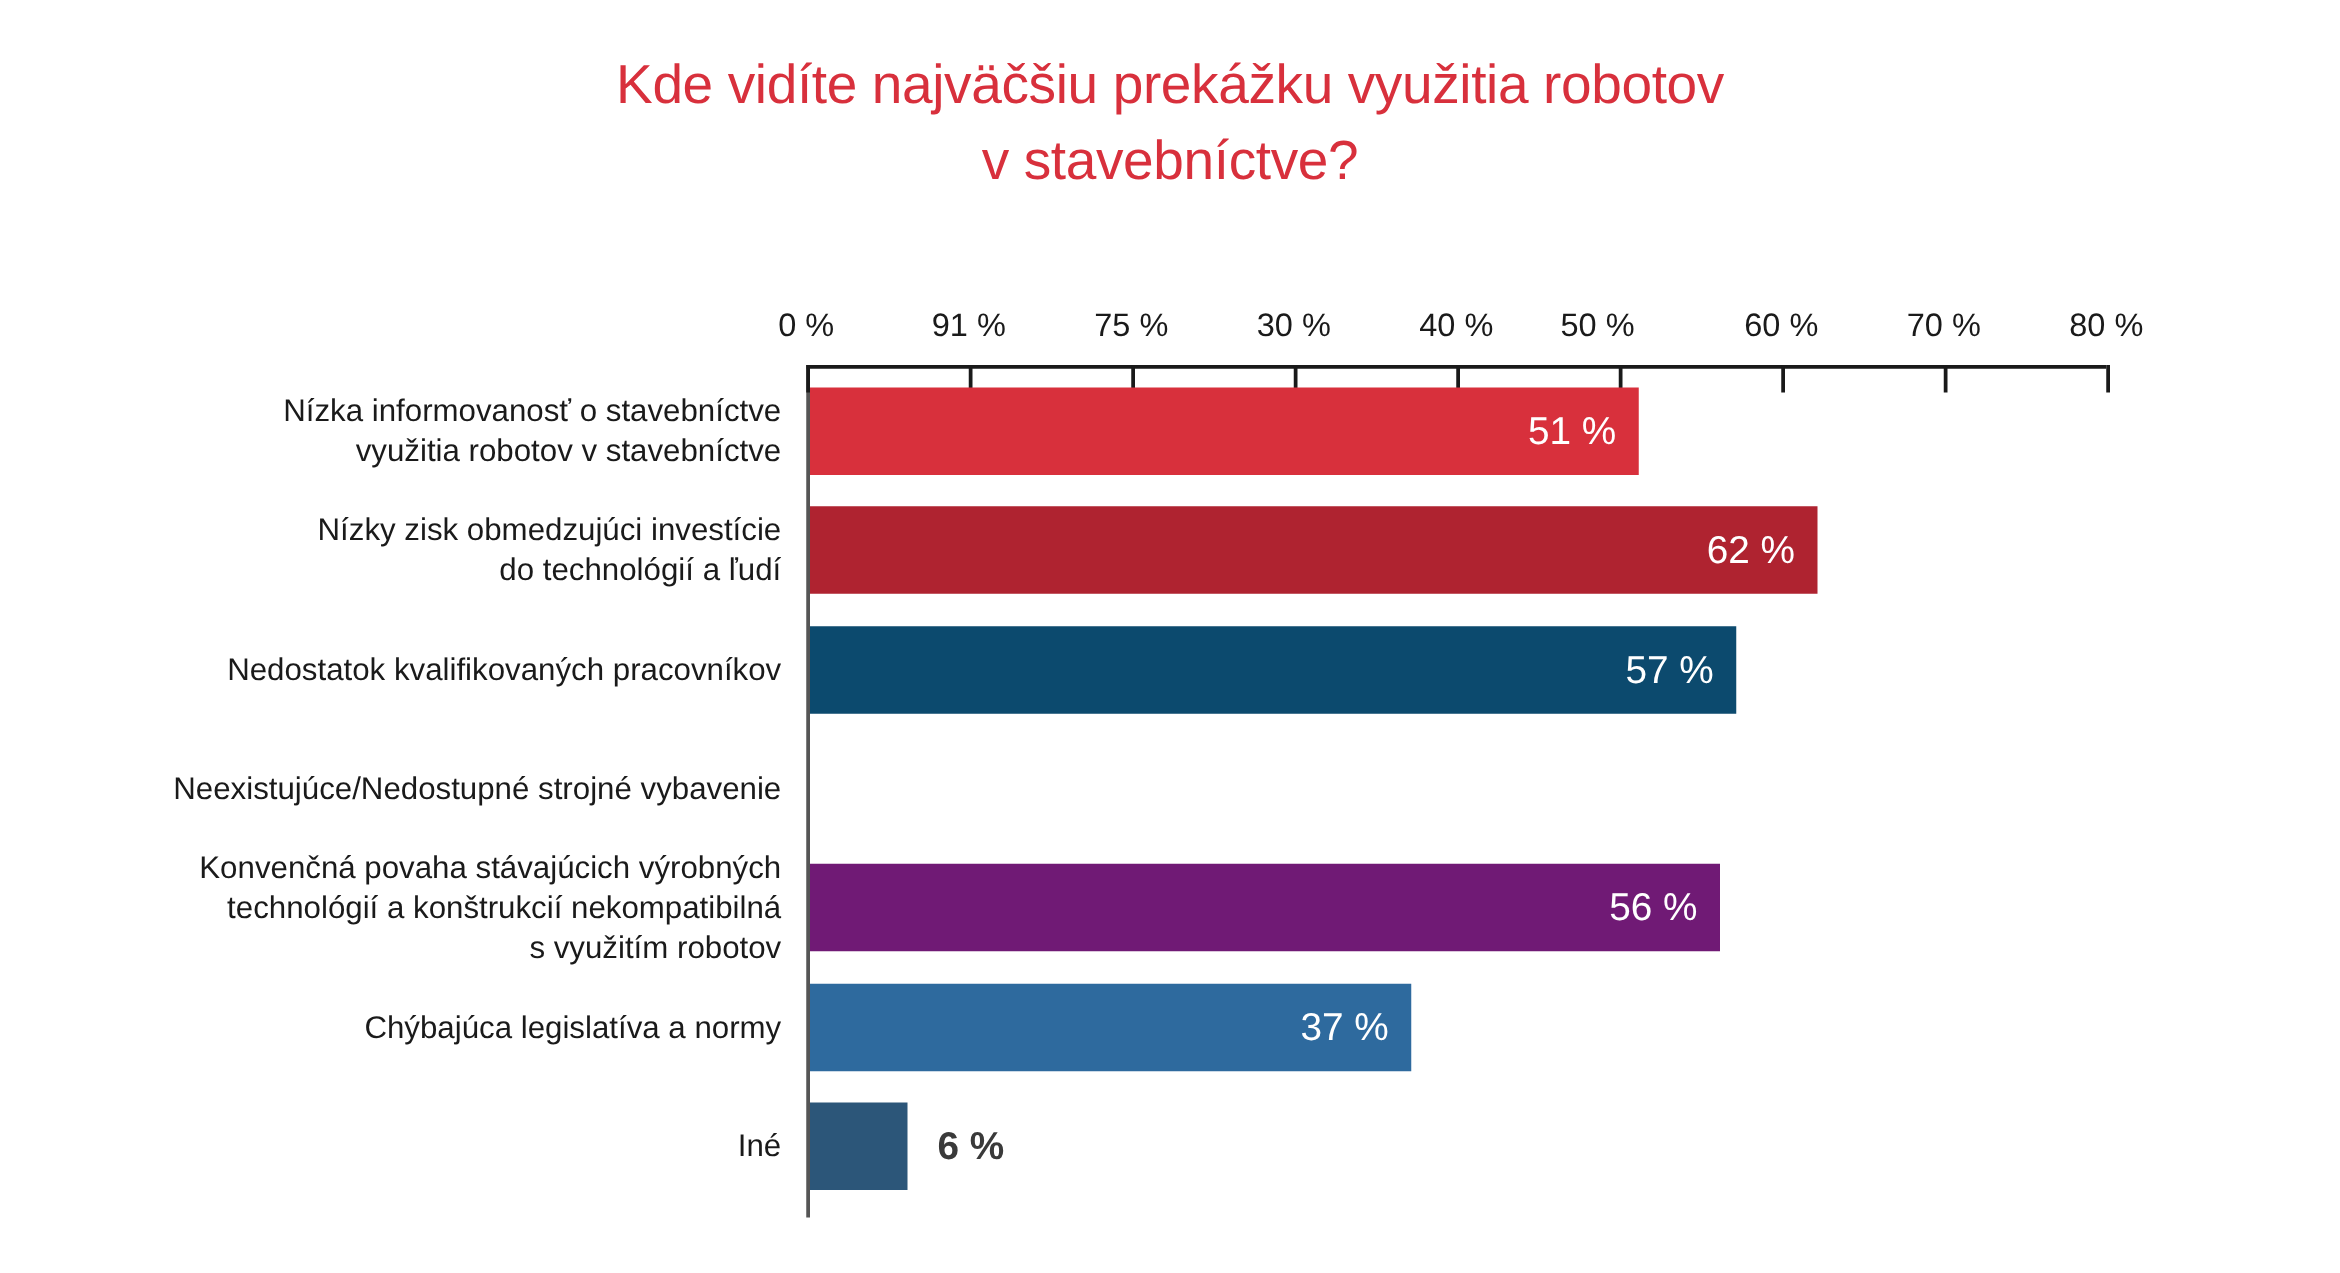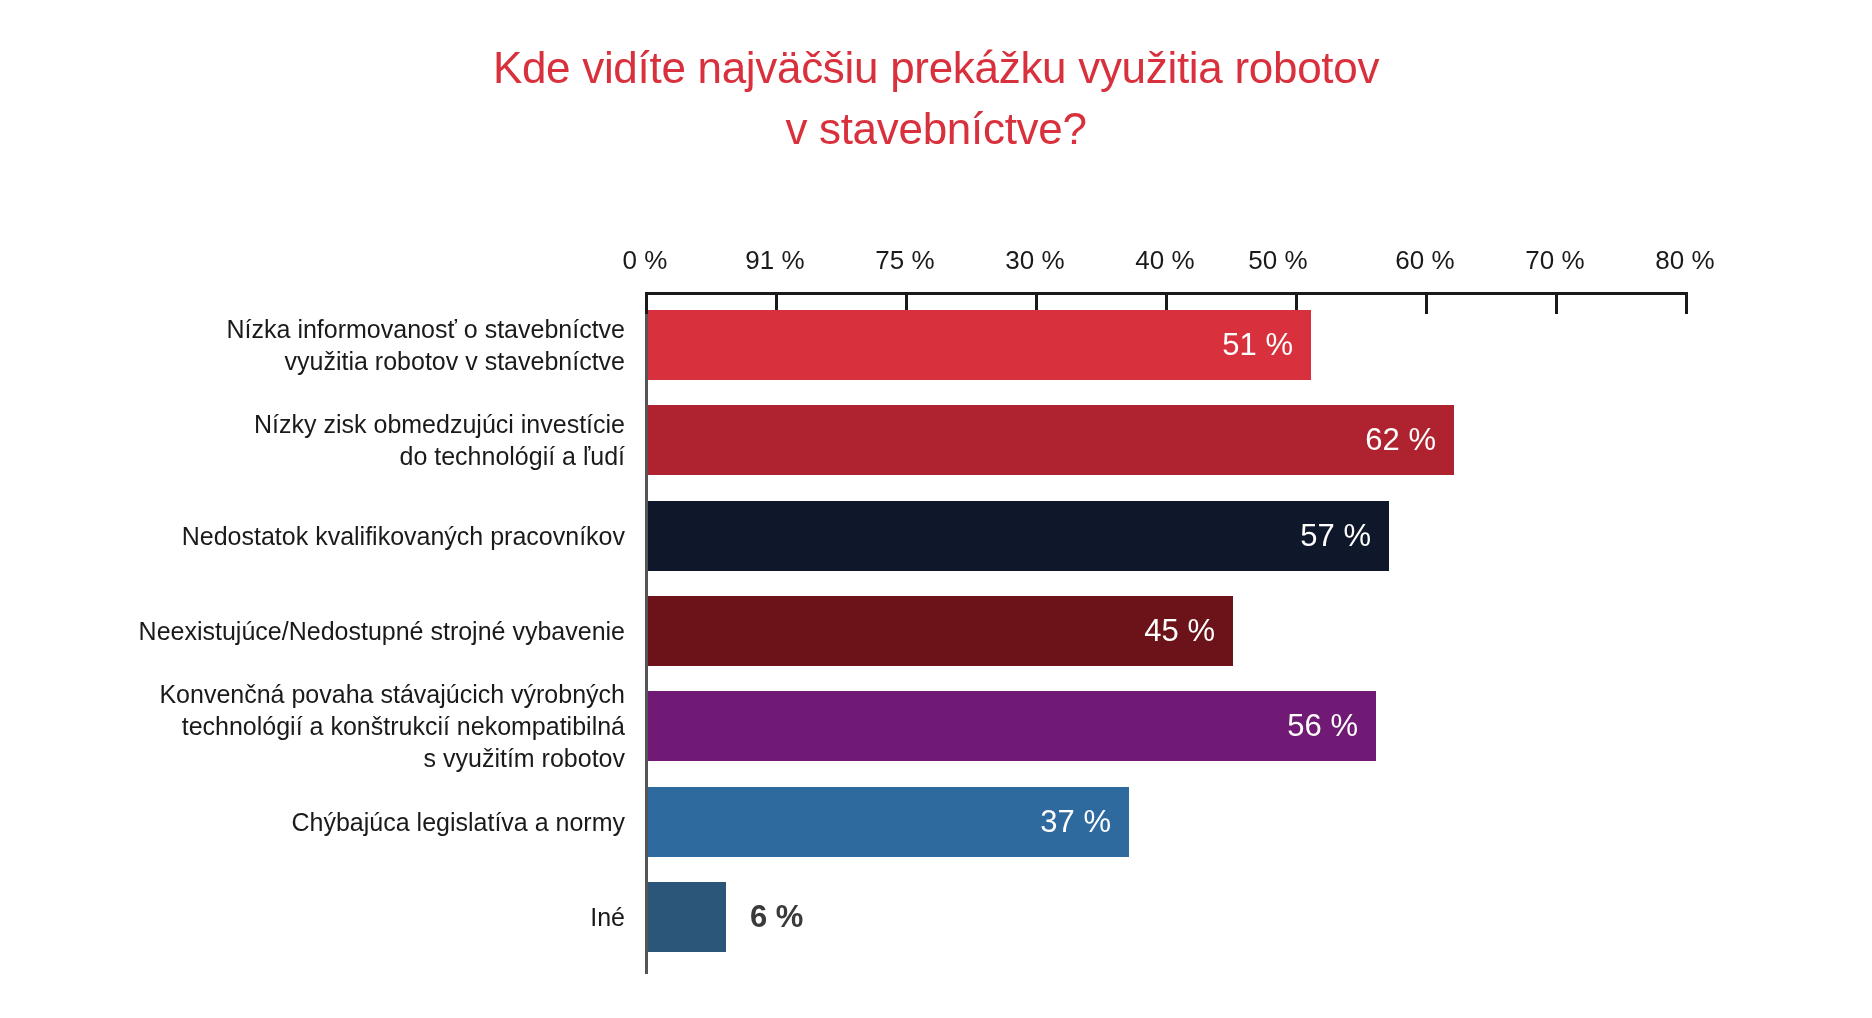--- a/index.html
+++ b/index.html
@@ -154,29 +154,26 @@
       </div>
       <div class="bar-row" style="top: 405px; height: 70px;">
         <div class="cat-label" style="top: 3px;">Nízky zisk obmedzujúci investície
 do technológií a ľudí</div>
         <div class="bar" style="width: 806px; background: rgb(175, 35, 48);">
           <div class="bar-value-in">62 %</div>
         </div>
       </div>
       <div class="bar-row" style="top: 501px; height: 70px;">
         <div class="cat-label" style="top: 19px;">Nedostatok kvalifikovaných pracovníkov</div>
-        <div class="bar" style="width: 741px; background: #0f172a;">
+        <div class="bar" style="width: 741px; background: #0c4a6e;">
           <div class="bar-value-in">57 %</div>
         </div>
       </div>
       <div class="bar-row" style="top: 596px; height: 70px;">
         <div class="cat-label" style="top: 19px;">Neexistujúce/Nedostupné strojné vybavenie</div>
-        <div class="bar" style="width: 585px; background: rgb(107, 19, 24);">
-          <div class="bar-value-in">45 %</div>
-        </div>
       </div>
       <div class="bar-row" style="top: 691px; height: 70px;">
         <div class="cat-label" style="top: -13px;">Konvenčná povaha stávajúcich výrobných
 technológií a konštrukcií nekompatibilná
 s využitím robotov</div>
         <div class="bar" style="width: 728px; background: #701a75;">
           <div class="bar-value-in">56 %</div>
         </div>
       </div>
       <div class="bar-row" style="top: 787px; height: 70px;">

